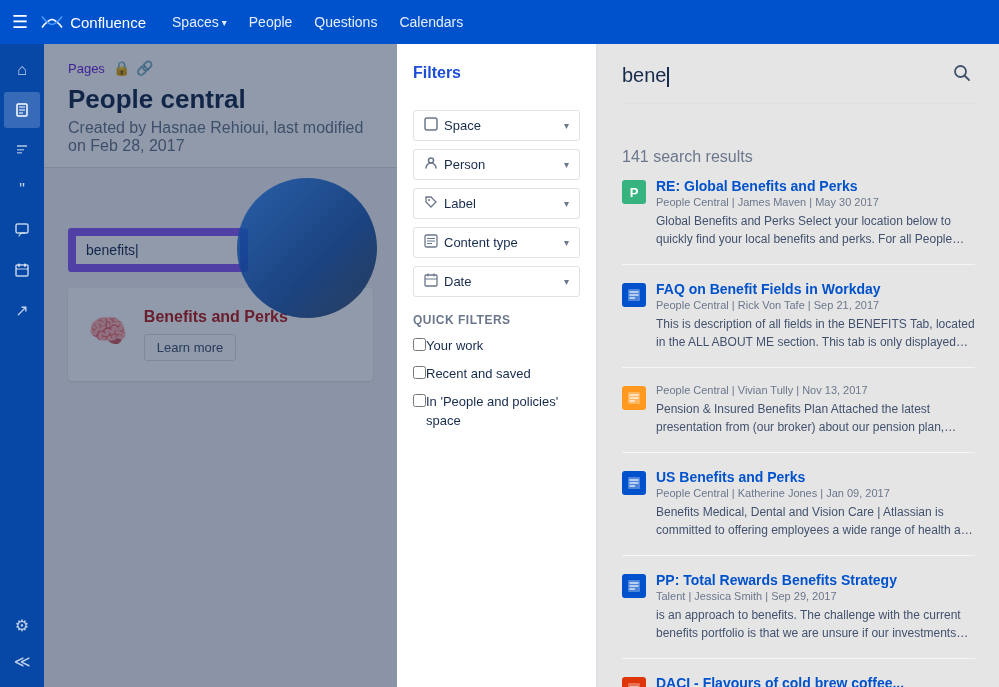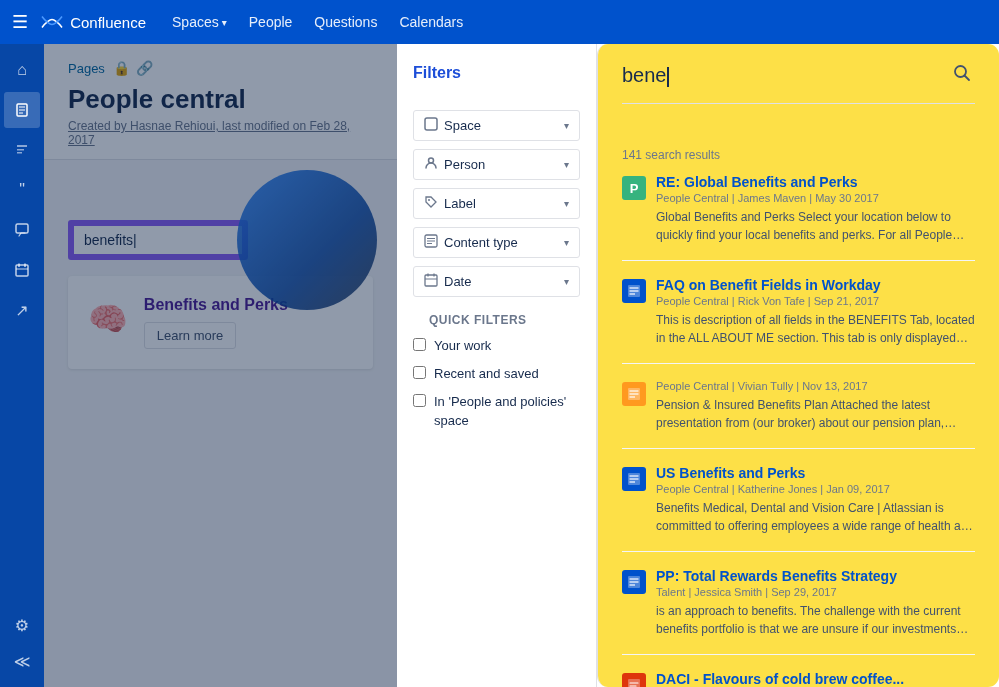--- a/index.html
+++ b/index.html
@@ -67,50 +67,50 @@
       border-bottom: 1px solid #dfe1e6;
     }
     .page-tabs {
       display: flex;
       align-items: center;
       gap: 8px;
       margin-bottom: 8px;
     }
     .page-tab-item {
       font-size: 13px;
-      color: #0369a1;
+      color: #6d28d9;
       cursor: pointer;
     }
     .page-tab-icons { display: flex; align-items: center; gap: 6px; }
     .page-tab-icon { font-size: 14px; color: #42526e; cursor: pointer; }
     .page-title {
       font-size: 26px;
       font-weight: 700;
       color: #172b4d;
       margin-bottom: 4px;
     }
-    .page-meta { font-size: 12px; color: #6b778c; text-decoration: underline; }
+    .page-meta { font-size: 16px; color: #6b778c; }
 
     .page-body {
       padding: 20px 24px;
       position: relative;
     }
     .page-circle {
       position: absolute;
       right: 20px;
       top: 10px;
       width: 140px;
       height: 140px;
       border-radius: 50%;
       background: linear-gradient(135deg, #2684ff 0%, #0747a6 60%, #253858 100%);
       opacity: 0.85;
     }
     .page-search-box {
       background: #fff;
-      border: 6px solid #8b5cf6;
+      border: 8px solid #8b5cf6;
       border-radius: 3px;
       padding: 6px 10px;
       font-size: 14px;
       color: #172b4d;
       width: 180px;
       margin-top: 40px;
     }
 
     .benefits-card {
       background: #fff;
@@ -123,21 +123,21 @@
       align-items: flex-start;
     }
     .benefits-icon {
       font-size: 32px;
       color: #42526e;
       margin-top: 4px;
     }
     .benefits-title {
       font-size: 16px;
       font-weight: 600;
-      color: #4c1d95;
+      color: #b91c1c;
       margin-bottom: 8px;
     }
     .benefits-desc {
       font-size: 13px;
       color: #42526e;
       line-height: 1.5;
       margin-bottom: 12px;
     }
     .learn-more-btn {
       border: 1px solid #dfe1e6;
@@ -189,46 +189,44 @@
     }
     .filter-icon { font-size: 14px; color: #6b778c; }
     .filter-chevron { margin-left: auto; font-size: 10px; color: #6b778c; }
 
     .quick-filters-title {
       font-size: 12px;
       font-weight: 600;
       color: #6b778c;
       text-transform: uppercase;
       letter-spacing: 0.5px;
-      margin: 16px 16px 10px;
+      margin: 16px 0 10px;
     }
     .quick-filter-item {
       display: flex;
       align-items: flex-start;
-      gap: 8px;
       margin-bottom: 10px;
       font-size: 13px;
       color: #172b4d;
       cursor: pointer;
     }
     .quick-filter-item input[type="checkbox"] {
       margin-top: 1px;
       flex-shrink: 0;
     }
     .quick-filter-label { line-height: 1.4; }
 
     
     .search-panel {
       flex: 1;
-      background: #fde047;
+      background: #e5e5e5;
       padding: 16px 24px;
       overflow-y: auto;
       z-index: 10;
       border-left: 1px solid #dfe1e6;
-      border-radius: 11px;
     }
     .search-bar-row {
       display: flex;
       align-items: center;
       margin-bottom: 10px;
       border-bottom: 1px solid #dfe1e6;
       padding-bottom: 12px;
     }
     .search-input-wrap {
       flex: 1;
@@ -243,21 +241,21 @@
       animation: blink 1s infinite;
     }
     @keyframes blink { 0%,100%{opacity:1} 50%{opacity:0} }
     .search-icon-btn {
       color: #42526e;
       font-size: 18px;
       cursor: pointer;
       padding: 4px;
     }
     .results-count {
-      font-size: 12px;
+      font-size: 16px;
       color: #6b778c;
       margin-bottom: 12px;
       margin-top: 44px;
     }
 
     .result-item {
       display: flex;
       gap: 10px;
       margin-bottom: 16px;
       padding-bottom: 16px;

